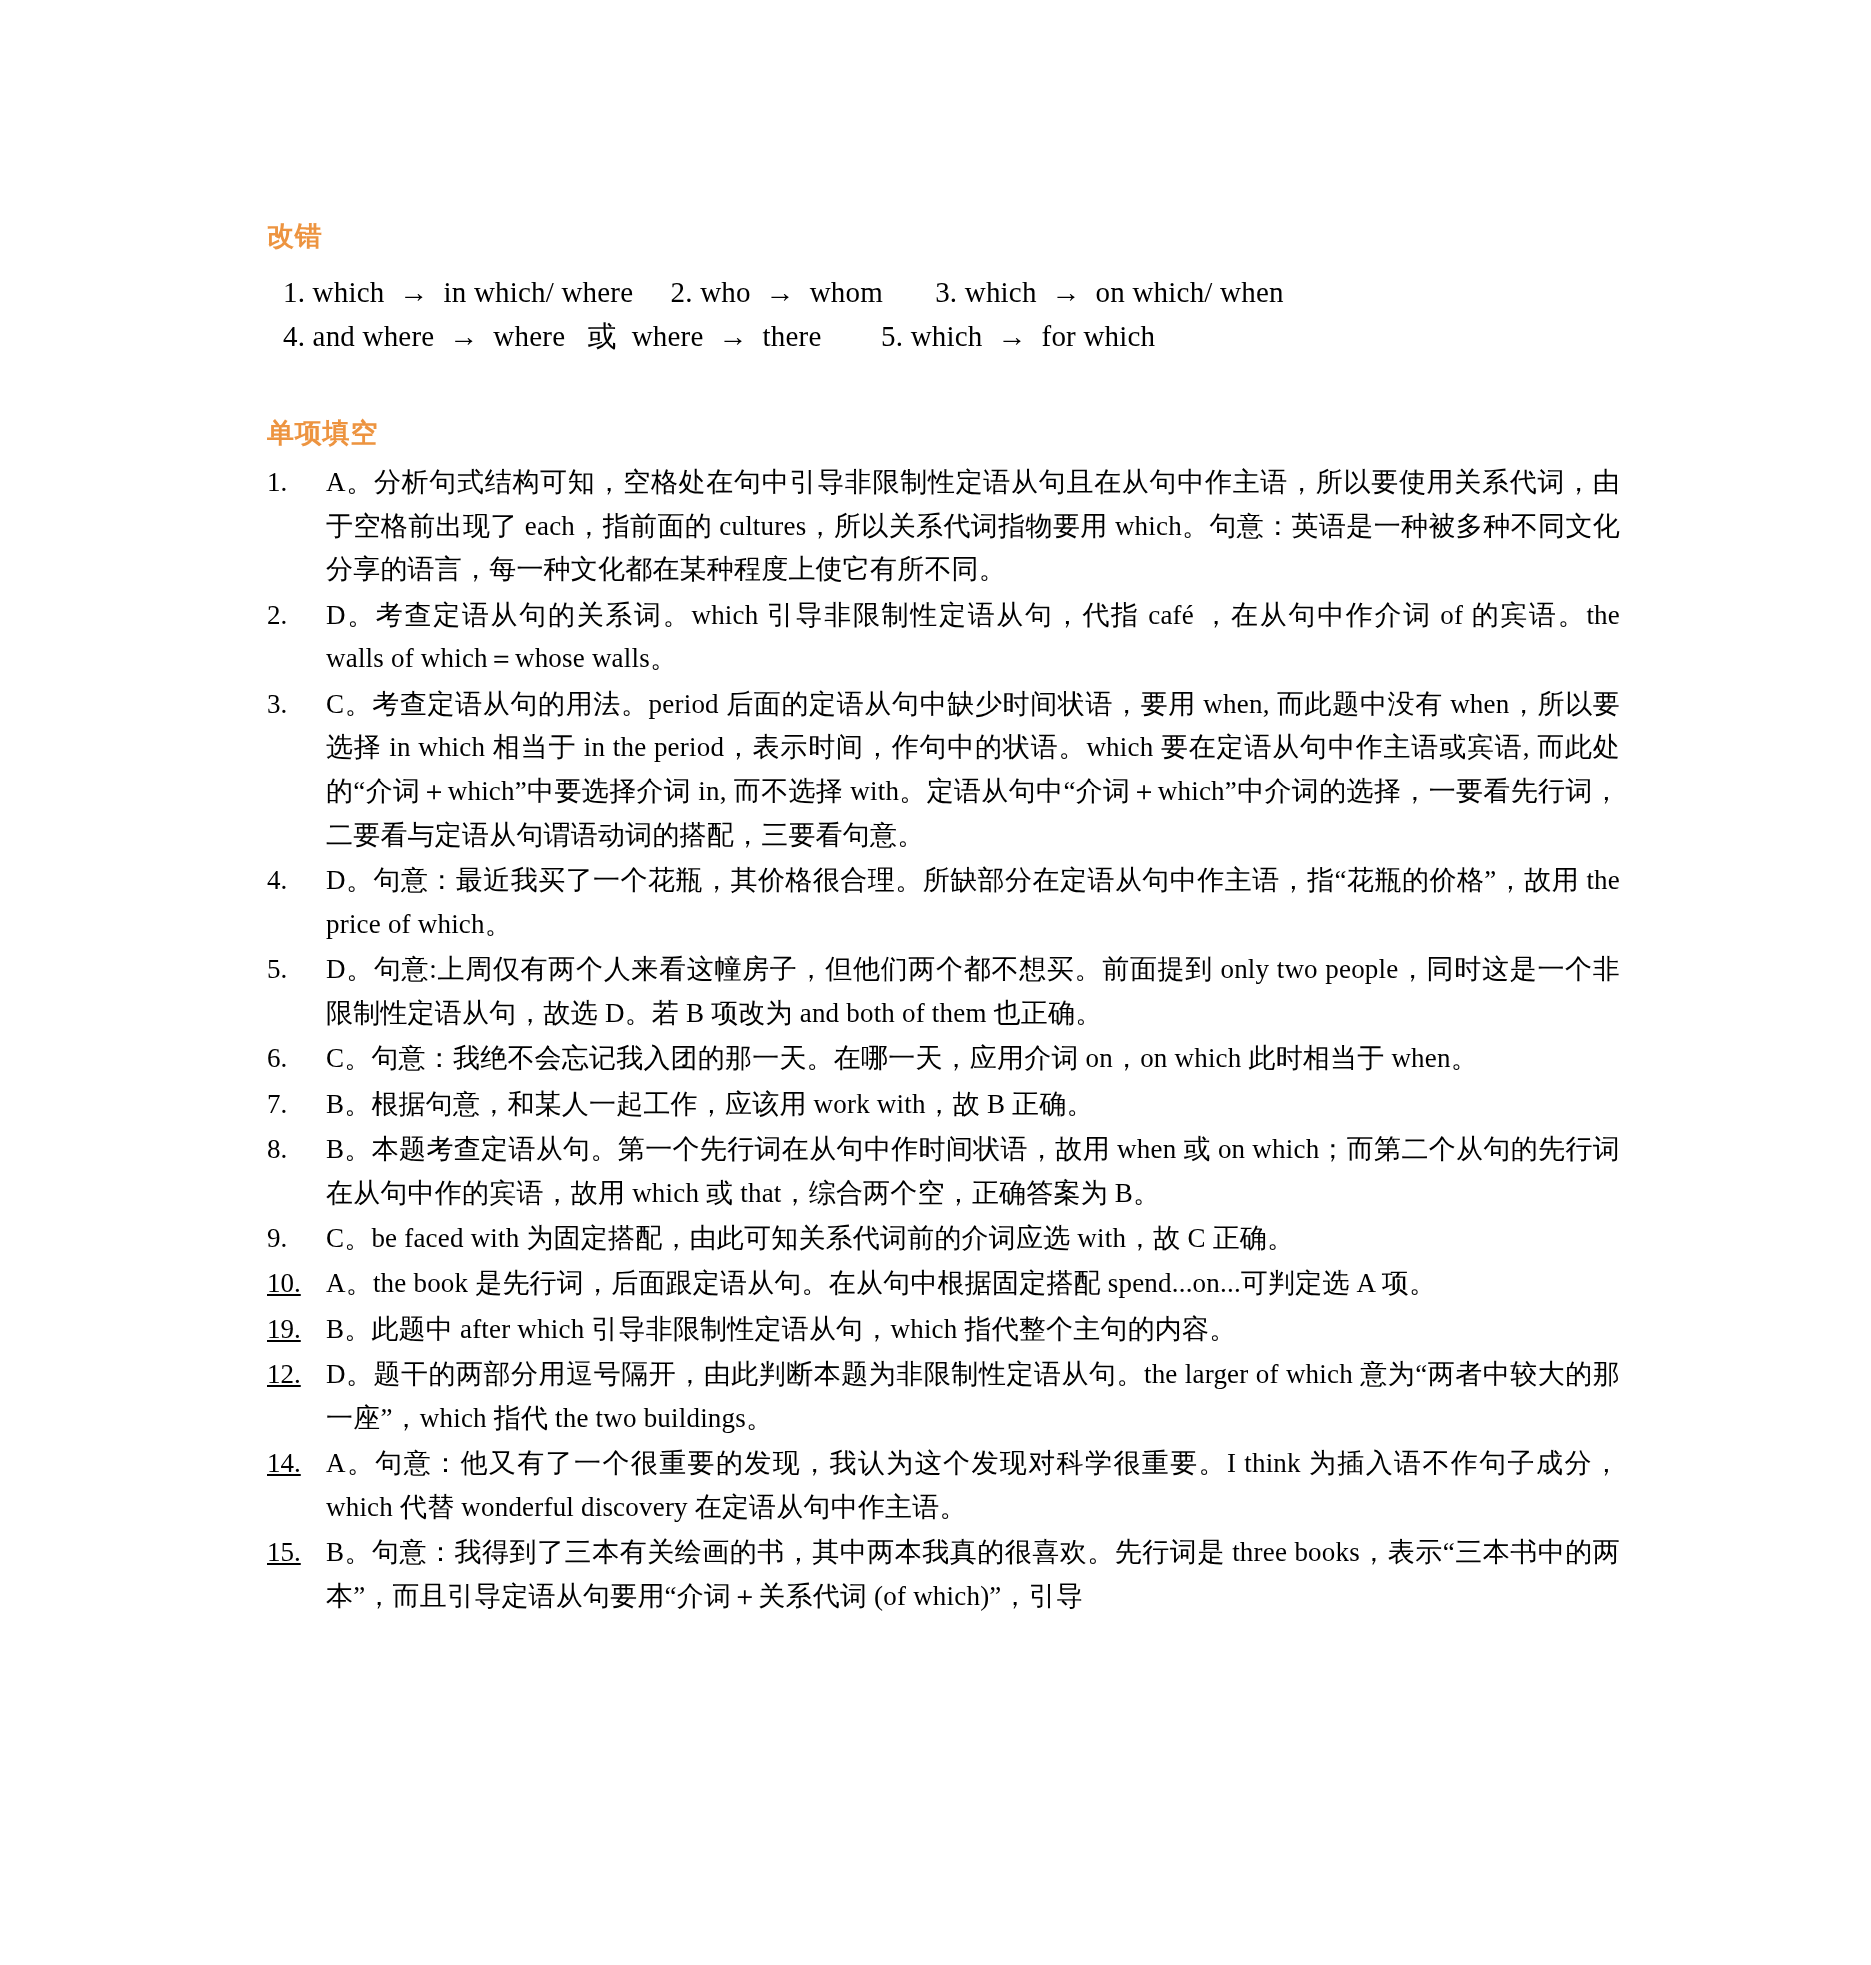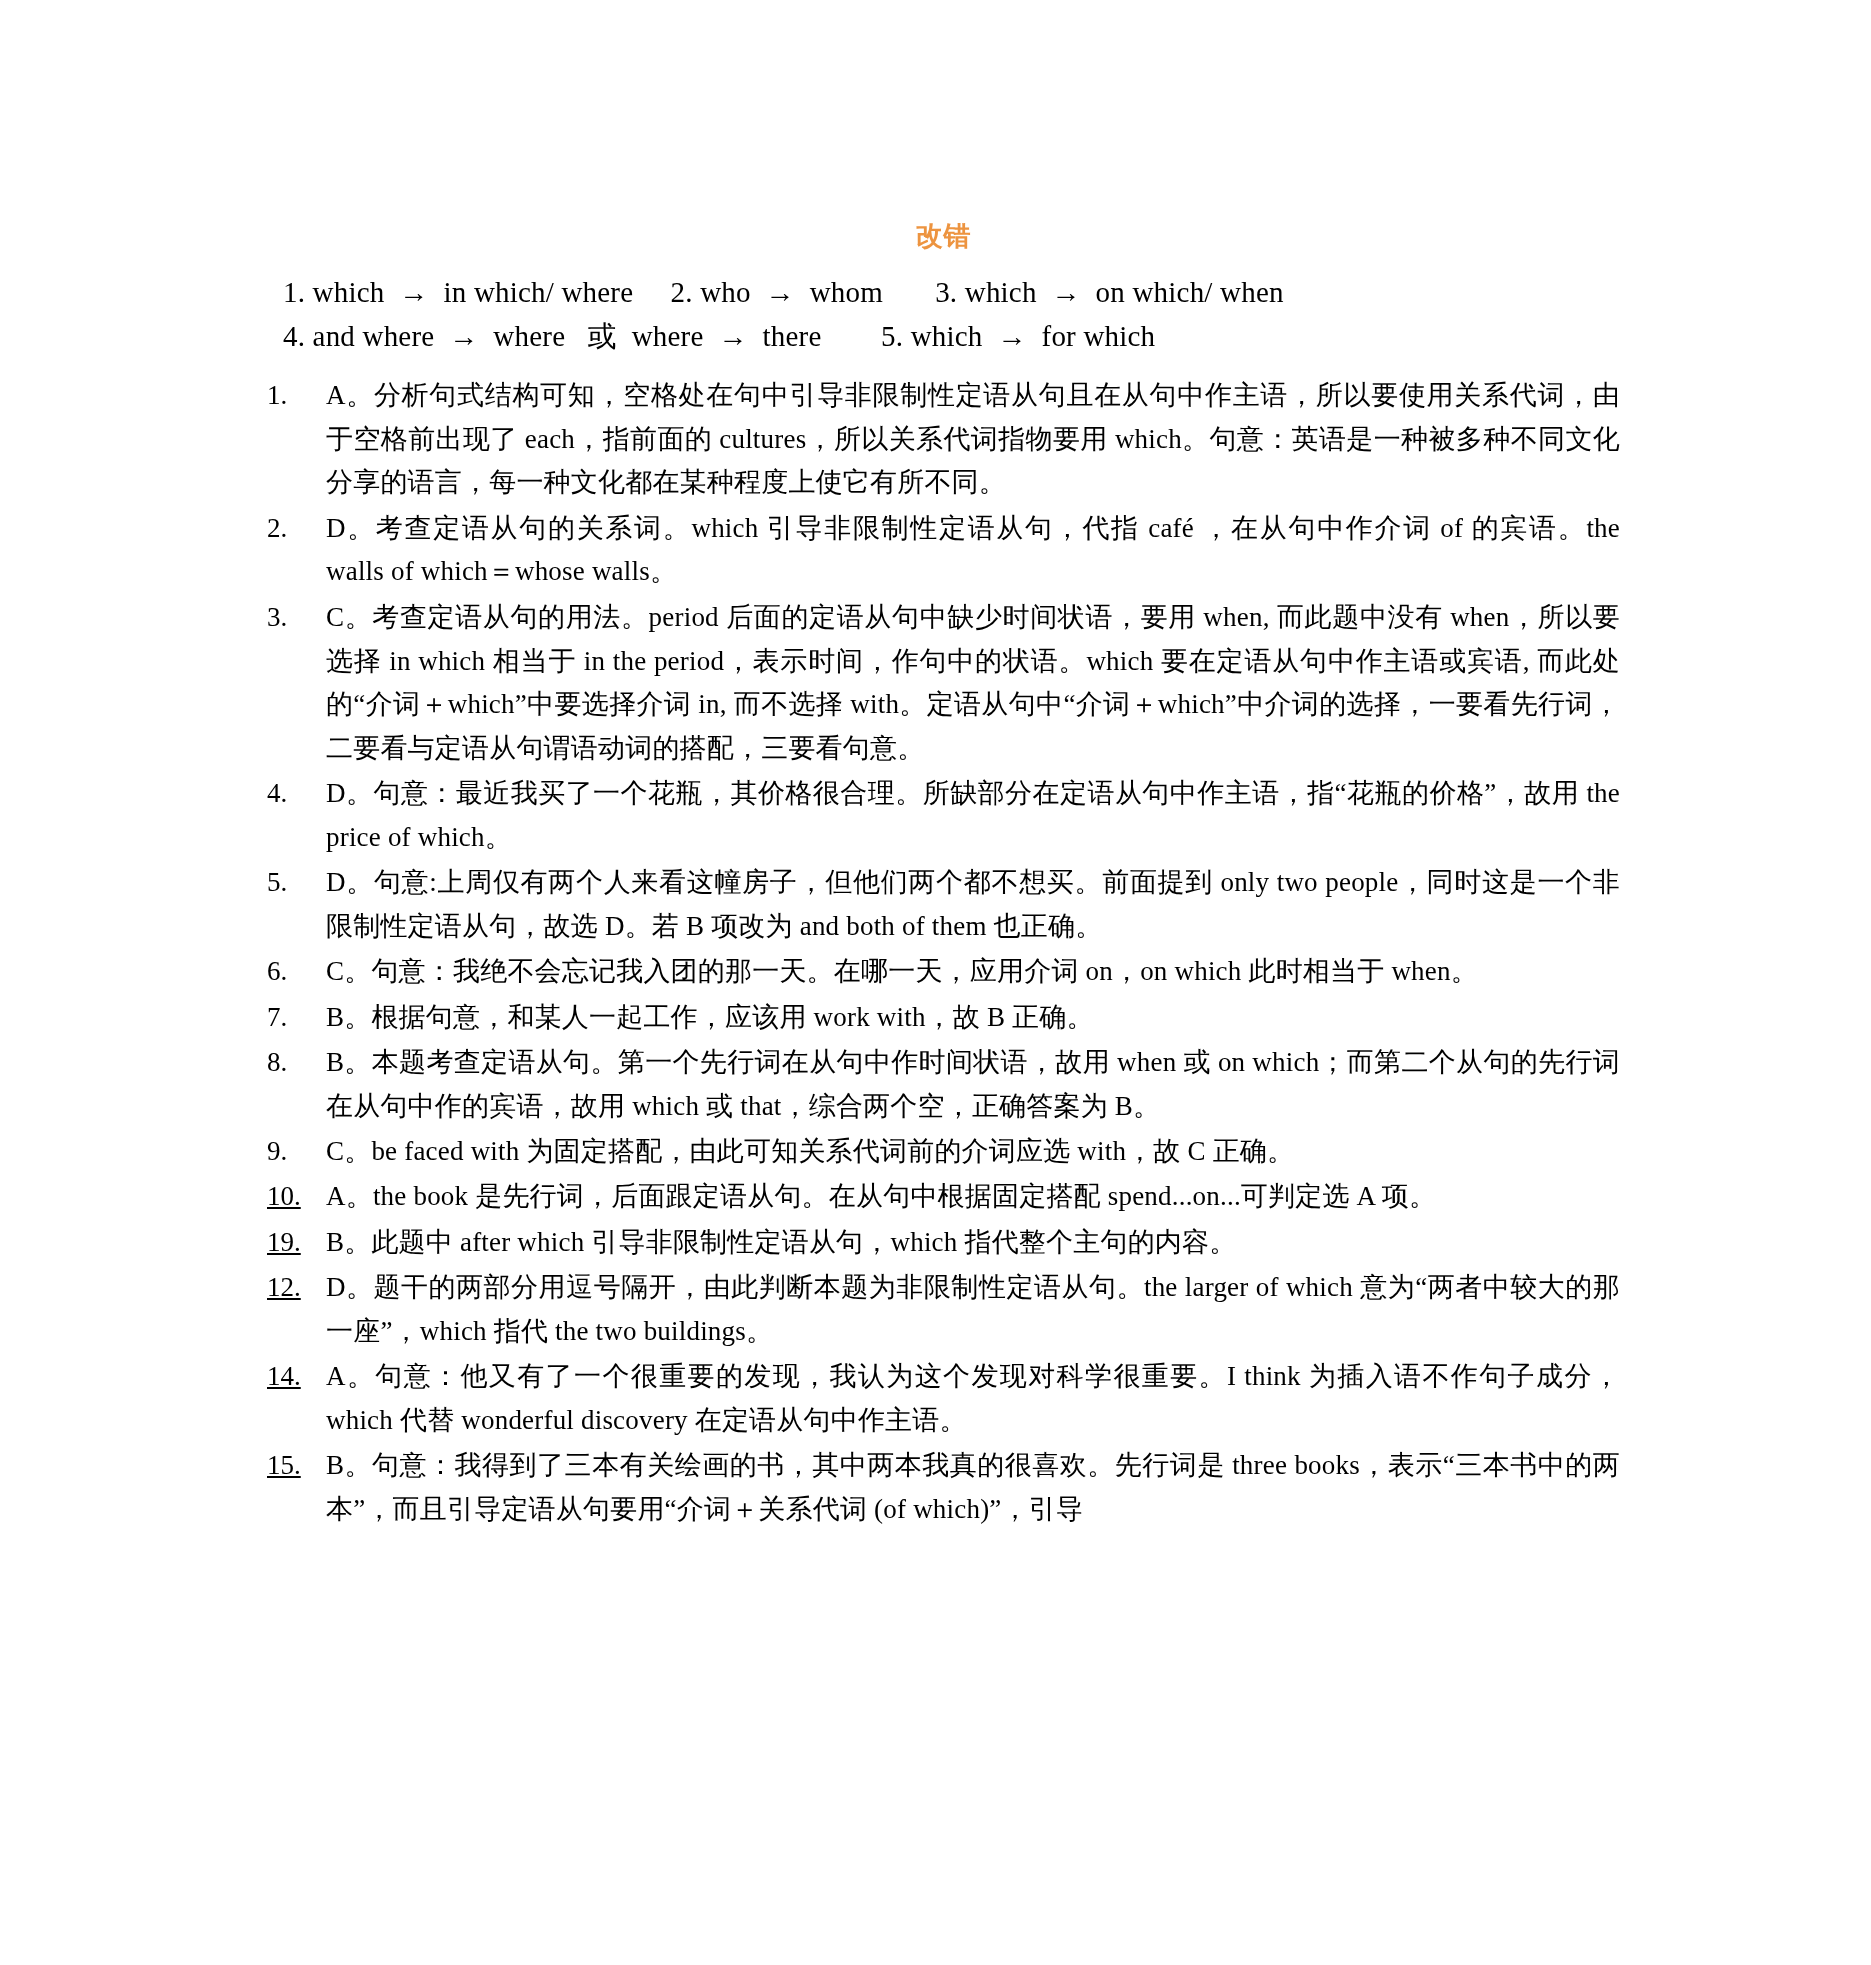--- a/index.html
+++ b/index.html
@@ -21,21 +21,20 @@
   }
 
   
   .section-heading {
     color: #ED9440;
     font-size: 27px;
     line-height: 1.25;
     font-family: "Liberation Sans", "DejaVu Sans", sans-serif;
     letter-spacing: 0.8px;
     margin: 0 0 8.6px 0;
-    text-align: center;
   }
   .section-heading.second {
     margin-top: 59px;
   }
 
   
   .correction-block {
     margin: 16px;
   }
   .correction-line {
@@ -80,20 +79,21 @@
 
 <div class="page">
 
   <h2 class="section-heading">改错</h2>
 
   <div class="correction-block">
     <div class="correction-line">1. which  →  in which/ where     2. who  →  whom       3. which  →  on which/ when</div>
     <div class="correction-line">4. and where  →  where   或  where  →  there        5. which  →  for which</div>
   </div>
 
+  <h2 class="section-heading second">单项填空</h2>
 
   <ol class="answer-list">
 
     <li class="answer-item">
       <span class="answer-num">1.</span>
       <span class="answer-text">A。分析句式结构可知，空格处在句中引导非限制性定语从句且在从句中作主语，所以要使用关系代词，由于空格前出现了 each，指前面的 cultures，所以关系代词指物要用 which。句意：英语是一种被多种不同文化分享的语言，每一种文化都在某种程度上使它有所不同。</span>
     </li>
 
     <li class="answer-item">
       <span class="answer-num">2.</span>

